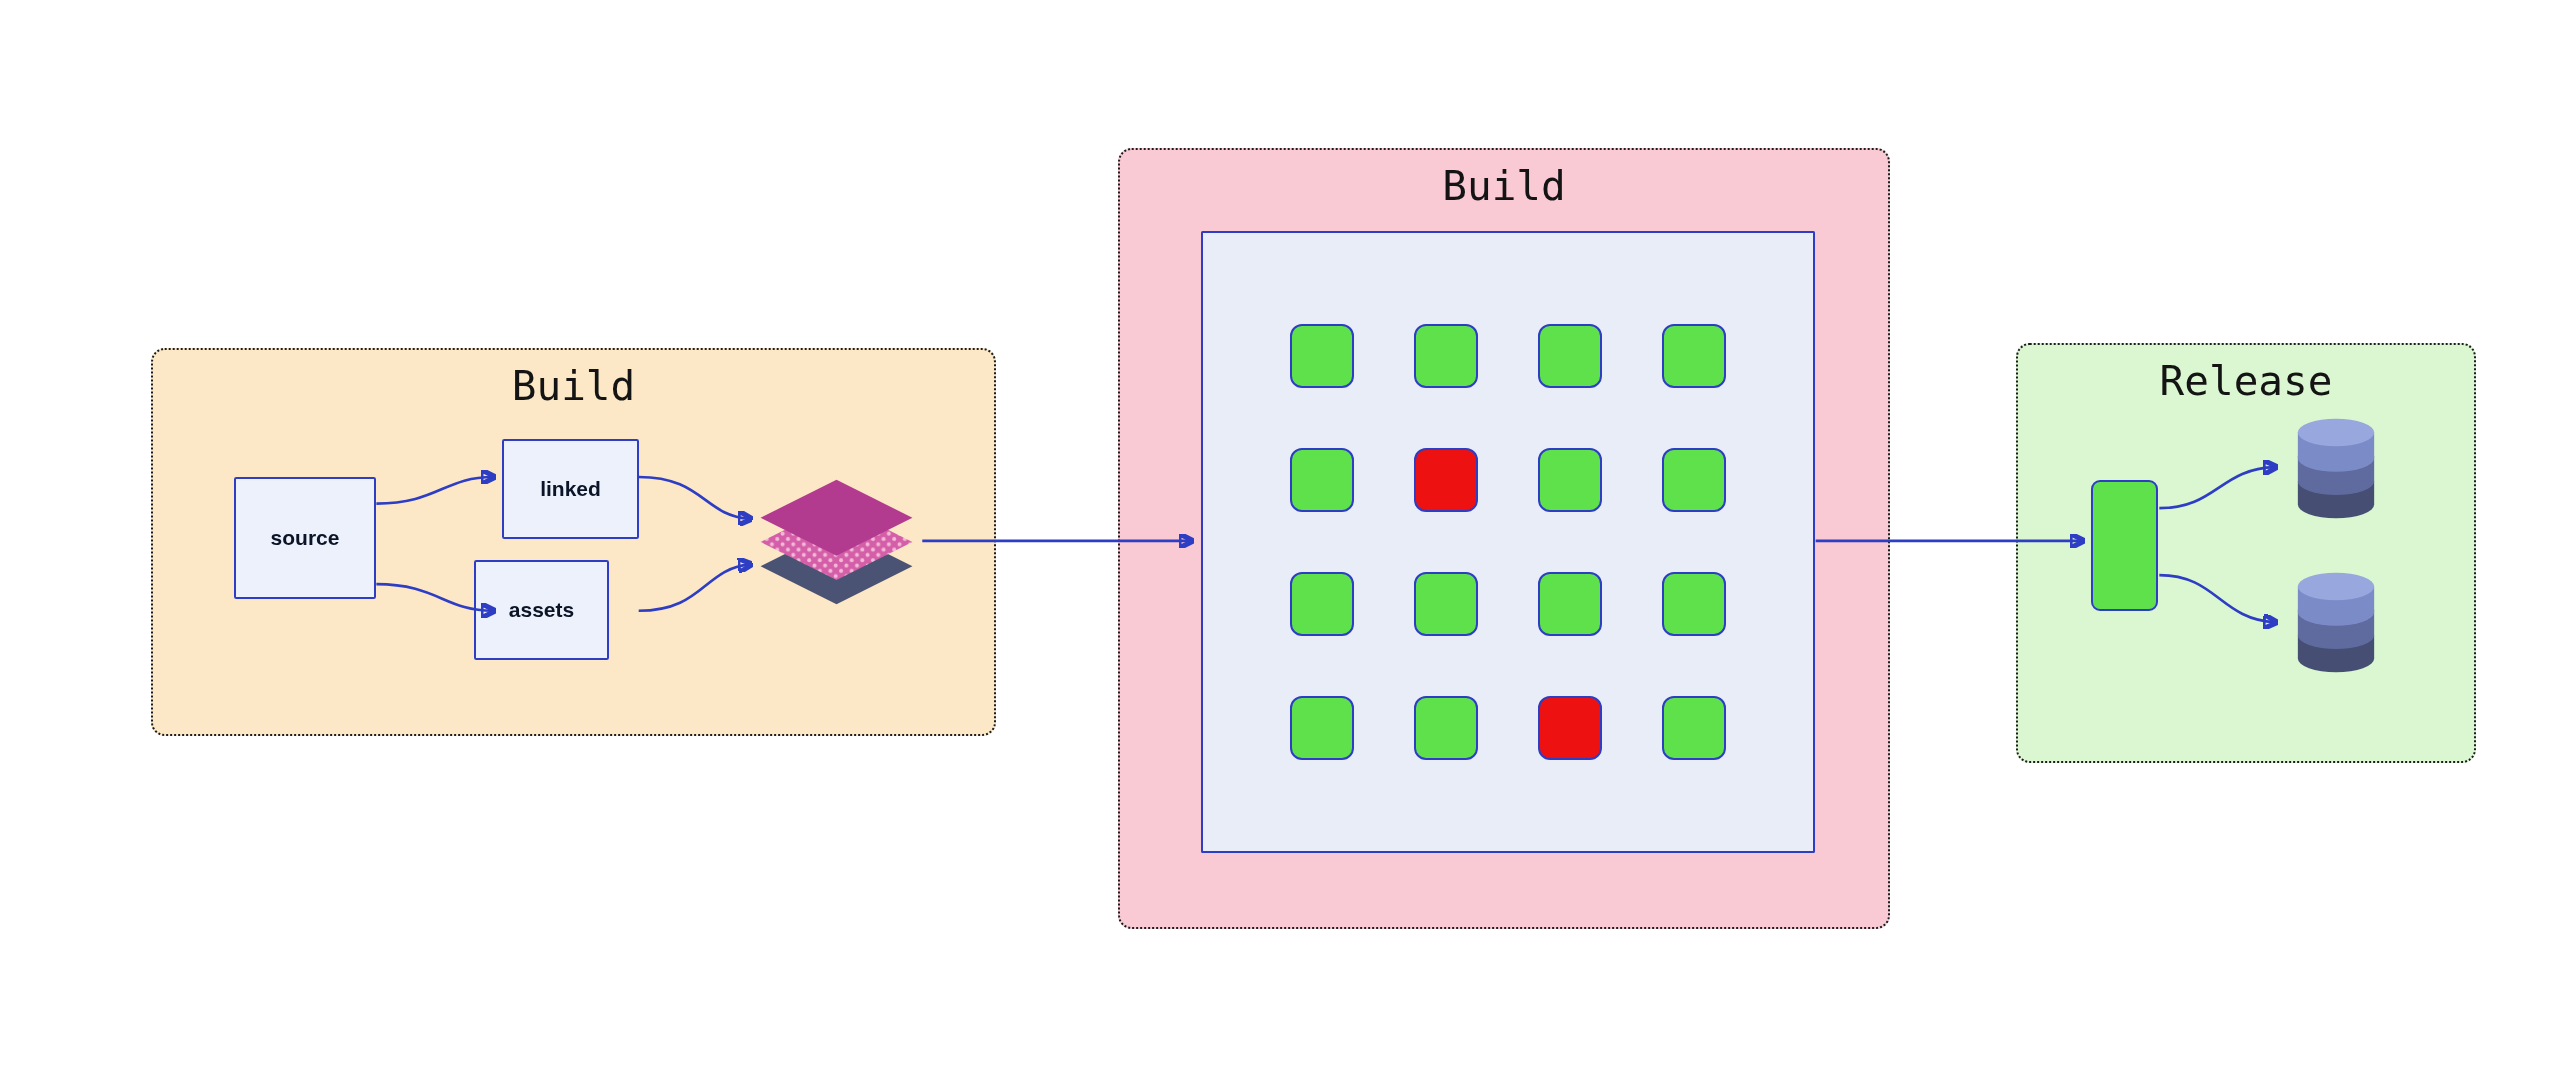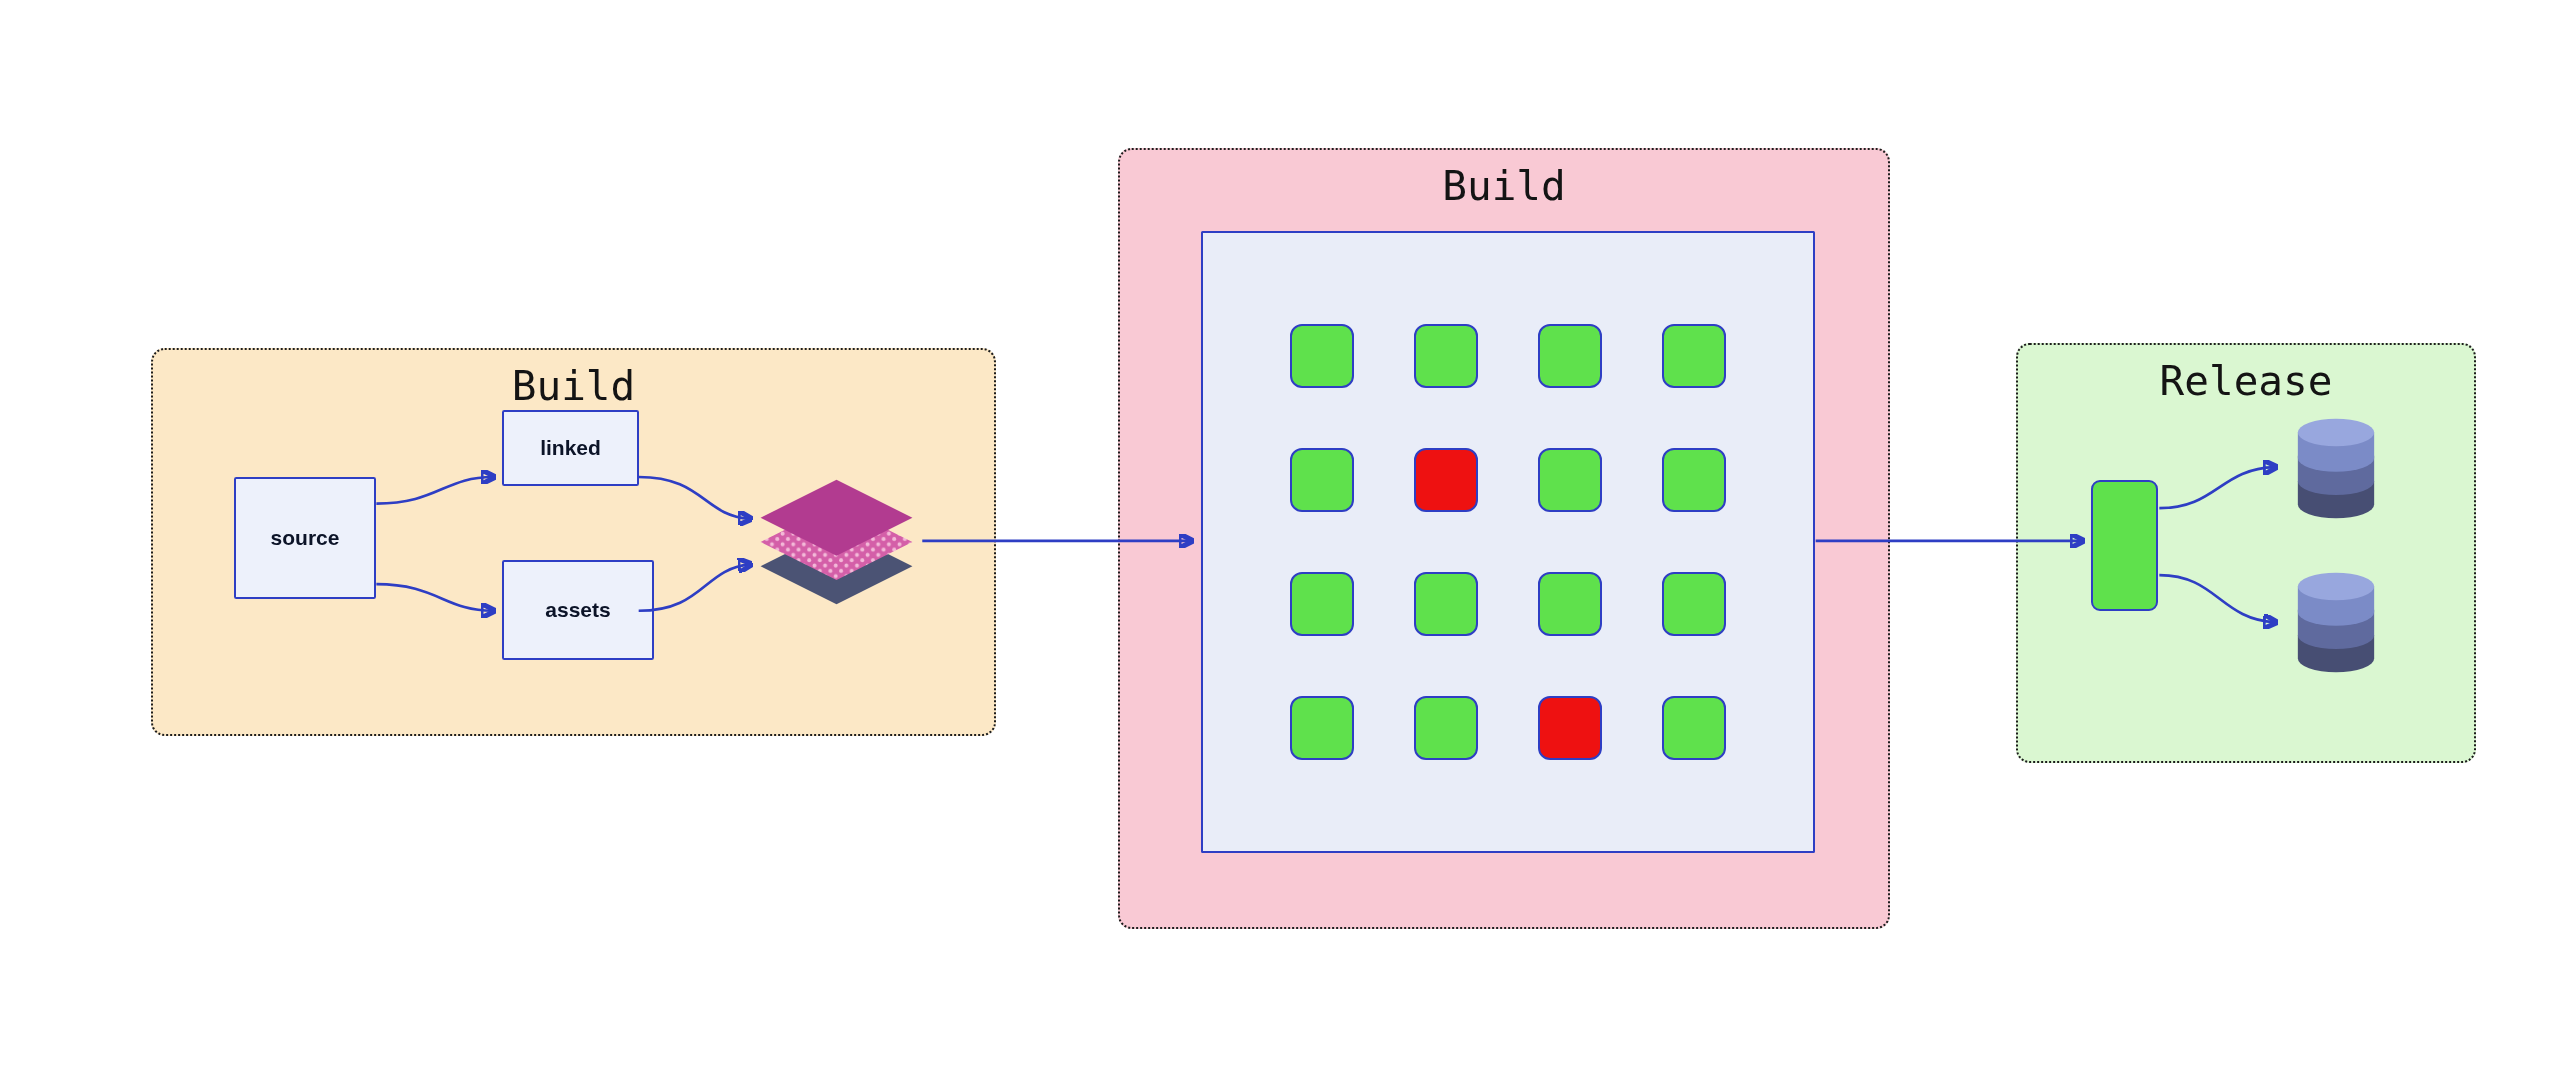--- a/index.html
+++ b/index.html
@@ -33,22 +33,22 @@
     position: absolute;
     background: var(--node-bg);
     border: 2.3px solid var(--stroke);
     box-sizing: border-box;
     display: flex; align-items: center; justify-content: center;
     font: 700 21px "Liberation Sans", sans-serif;
     color: #0c1428;
     border-radius: 2.3px;
   }
   #node-source { left: 234px; top: 477px; width: 142px; height: 122px; }
-  #node-linked { left: 502px; top: 410px; width: 137px; height: 76px; }
-  #node-assets { left: 502px; top: 560px; width: 152px; height: 100px; }
+  #node-linked { left: 502px; top: 439px; width: 137px; height: 100px; }
+  #node-assets { left: 474px; top: 560px; width: 135px; height: 100px; }
 
   #layers-icon { position: absolute; left: 753px; top: 472px; width: 167px; height: 137px; }
 
   #test-panel {
     position: absolute;
     left: 1201px; top: 231px; width: 614px; height: 622px;
     background: var(--test-panel-bg);
     border: 2.3px solid var(--stroke);
     box-sizing: border-box;
     border-radius: 1.5px;

